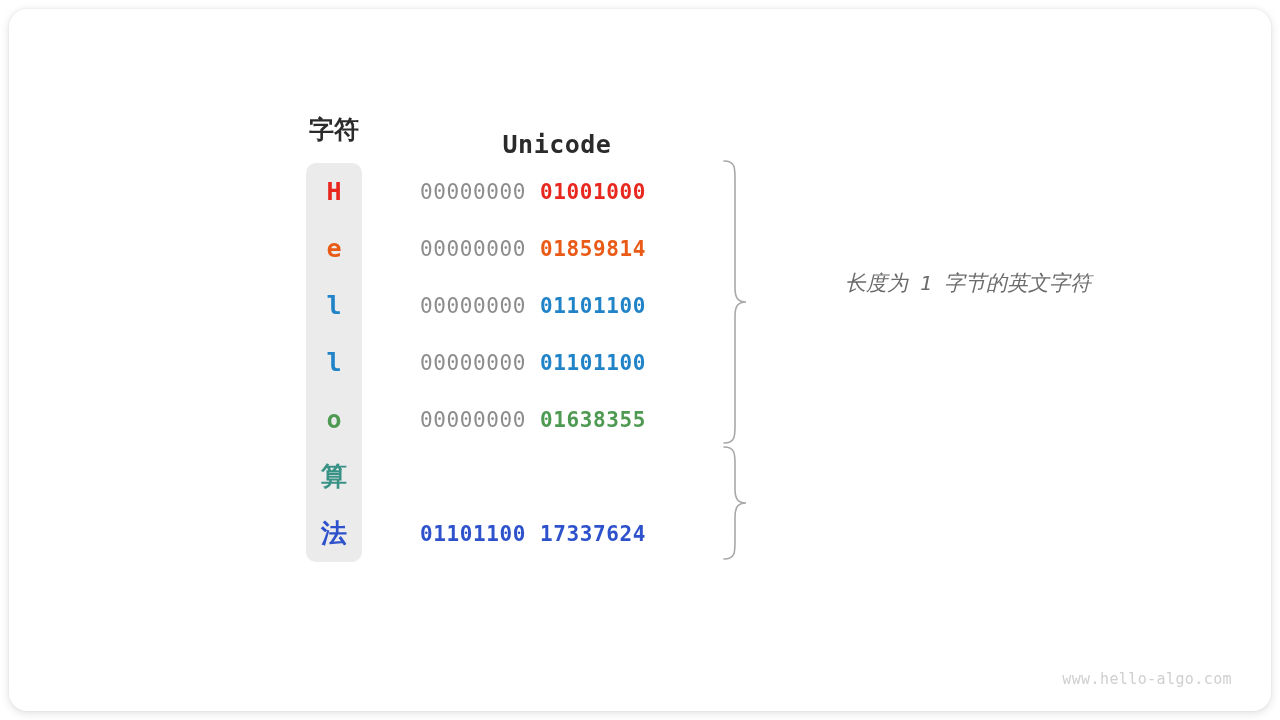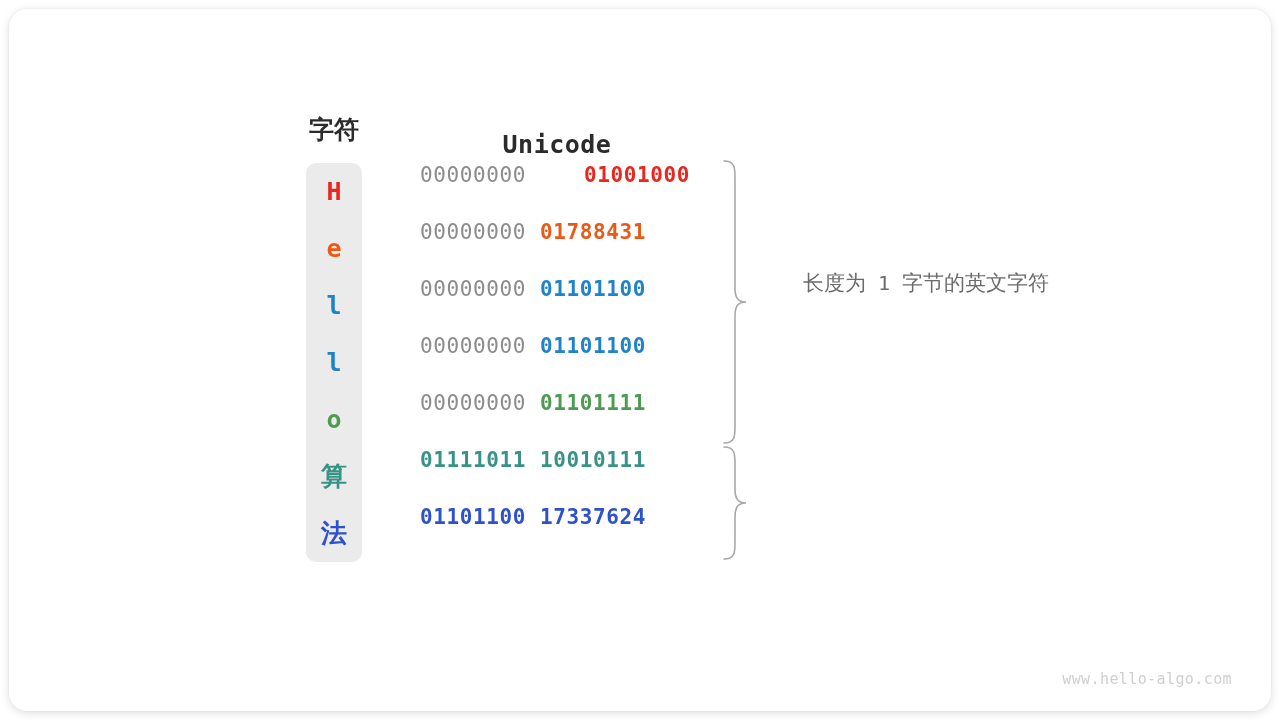--- a/index.html
+++ b/index.html
@@ -92,21 +92,21 @@
     font-family: "DejaVu Sans", "Liberation Sans", sans-serif;
     font-size: 26px;
   }
 
   .bits-cell {
     position: absolute;
     left: 420px;
     width: 280px;
     height: 57px;
     display: flex;
-    align-items: flex-start;
+    align-items: center;
     justify-content: flex-start;
     font-family: "DejaVu Sans Mono", "Liberation Mono", monospace;
     font-size: 21px;
     letter-spacing: 0.6px;
     white-space: pre;
   }
   .bits-hi { font-weight: bold; }
   .bits-hi.pad { font-weight: normal; color: #8c8c8c; }
   .bits-lo { font-weight: bold; }
   .bit-gap { display: inline-block; width: 14px; }
@@ -155,61 +155,60 @@
   <div class="card"></div>
 
   <div class="col-header" id="header-char">字符</div>
   <div class="col-header" id="header-unicode">Unicode</div>
 
   <div class="char-panel"></div>
 
   <div id="rows-layer">
       <div class="row" style="top: 163px;">
         <div class="char-cell" style="color: rgb(232, 39, 30);">H</div>
-        <div class="bits-cell"><span class="bits-hi pad">00000000</span><span class="bit-gap"></span><span class="bits-lo" style="color: rgb(232, 39, 30); margin-left: 44px;">01001000</span></div>
+        <div class="bits-cell"><span class="bits-hi pad">00000000</span><span class="bit-gap"></span><span class="bits-lo" style="color: rgb(232, 39, 30);">01001000</span></div>
       </div>
       <div class="row" style="top: 220px;">
         <div class="char-cell" style="color: rgb(234, 90, 23);">e</div>
-        <div class="bits-cell"><span class="bits-hi pad">00000000</span><span class="bit-gap"></span><span class="bits-lo" style="color: rgb(234, 90, 23);">01788431</span></div>
+        <div class="bits-cell"><span class="bits-hi pad">00000000</span><span class="bit-gap"></span><span class="bits-lo" style="color: rgb(234, 90, 23);">01859814</span></div>
       </div>
       <div class="row" style="top: 277px;">
         <div class="char-cell" style="color: rgb(32, 131, 200);">l</div>
         <div class="bits-cell"><span class="bits-hi pad">00000000</span><span class="bit-gap"></span><span class="bits-lo" style="color: rgb(32, 131, 200);">01101100</span></div>
       </div>
       <div class="row" style="top: 334px;">
         <div class="char-cell" style="color: rgb(32, 131, 200);">l</div>
         <div class="bits-cell"><span class="bits-hi pad">00000000</span><span class="bit-gap"></span><span class="bits-lo" style="color: rgb(32, 131, 200);">01101100</span></div>
       </div>
       <div class="row" style="top: 391px;">
         <div class="char-cell" style="color: rgb(78, 154, 82);">o</div>
-        <div class="bits-cell"><span class="bits-hi pad">00000000</span><span class="bit-gap"></span><span class="bits-lo" style="color: rgb(78, 154, 82);">01101111</span></div>
+        <div class="bits-cell"><span class="bits-hi pad">00000000</span><span class="bit-gap"></span><span class="bits-lo" style="color: rgb(78, 154, 82);">01638355</span></div>
       </div>
       <div class="row" style="top: 448px;">
         <div class="char-cell cjk" style="color: rgb(56, 147, 134);">算</div>
-        <div class="bits-cell"><span class="bits-hi" style="color: rgb(56, 147, 134);">01111011</span><span class="bit-gap"></span><span class="bits-lo" style="color: rgb(56, 147, 134);">10010111</span></div>
       </div>
       <div class="row" style="top: 505px;">
         <div class="char-cell cjk" style="color: rgb(46, 81, 204);">法</div>
         <div class="bits-cell"><span class="bits-hi" style="color: rgb(46, 81, 204);">01101100</span><span class="bit-gap"></span><span class="bits-lo" style="color: rgb(46, 81, 204);">17337624</span></div>
       </div>
     </div>
 
   <div class="brace" style="left:722px; top:160px;">
     <svg width="26" height="284" viewBox="0 0 26 284" fill="none">
       <path d="M2 1 C 13 1, 13 8, 13 18 L 13 128 C 13 138, 16 142, 24 142 C 16 142, 13 146, 13 156 L 13 266 C 13 276, 13 283, 2 283" stroke="#a8a8a8" stroke-width="1.6" fill="none" stroke-linecap="round"></path>
     </svg>
   </div>
 
   <div class="brace" style="left:722px; top:446px;">
     <svg width="26" height="114" viewBox="0 0 26 114" fill="none">
       <path d="M2 1 C 13 1, 13 8, 13 18 L 13 43 C 13 53, 16 57, 24 57 C 16 57, 13 61, 13 71 L 13 96 C 13 106, 13 113, 2 113" stroke="#a8a8a8" stroke-width="1.6" fill="none" stroke-linecap="round"></path>
     </svg>
   </div>
 
-  <div class="annotation" style="left:776px; top:265px; width:300px;">
+  <div class="annotation" style="left:818px; top:265px; width:300px;font-style:italic;">
     <span>
       <span>长度为</span><span class="mono">&nbsp;</span><span class="mono">1</span><span class="mono">&nbsp;</span><span>字节的英文字符</span>
     </span>
   </div>
 
 
   <div class="watermark">www.hello-algo.com</div>
 
 </div>
 

